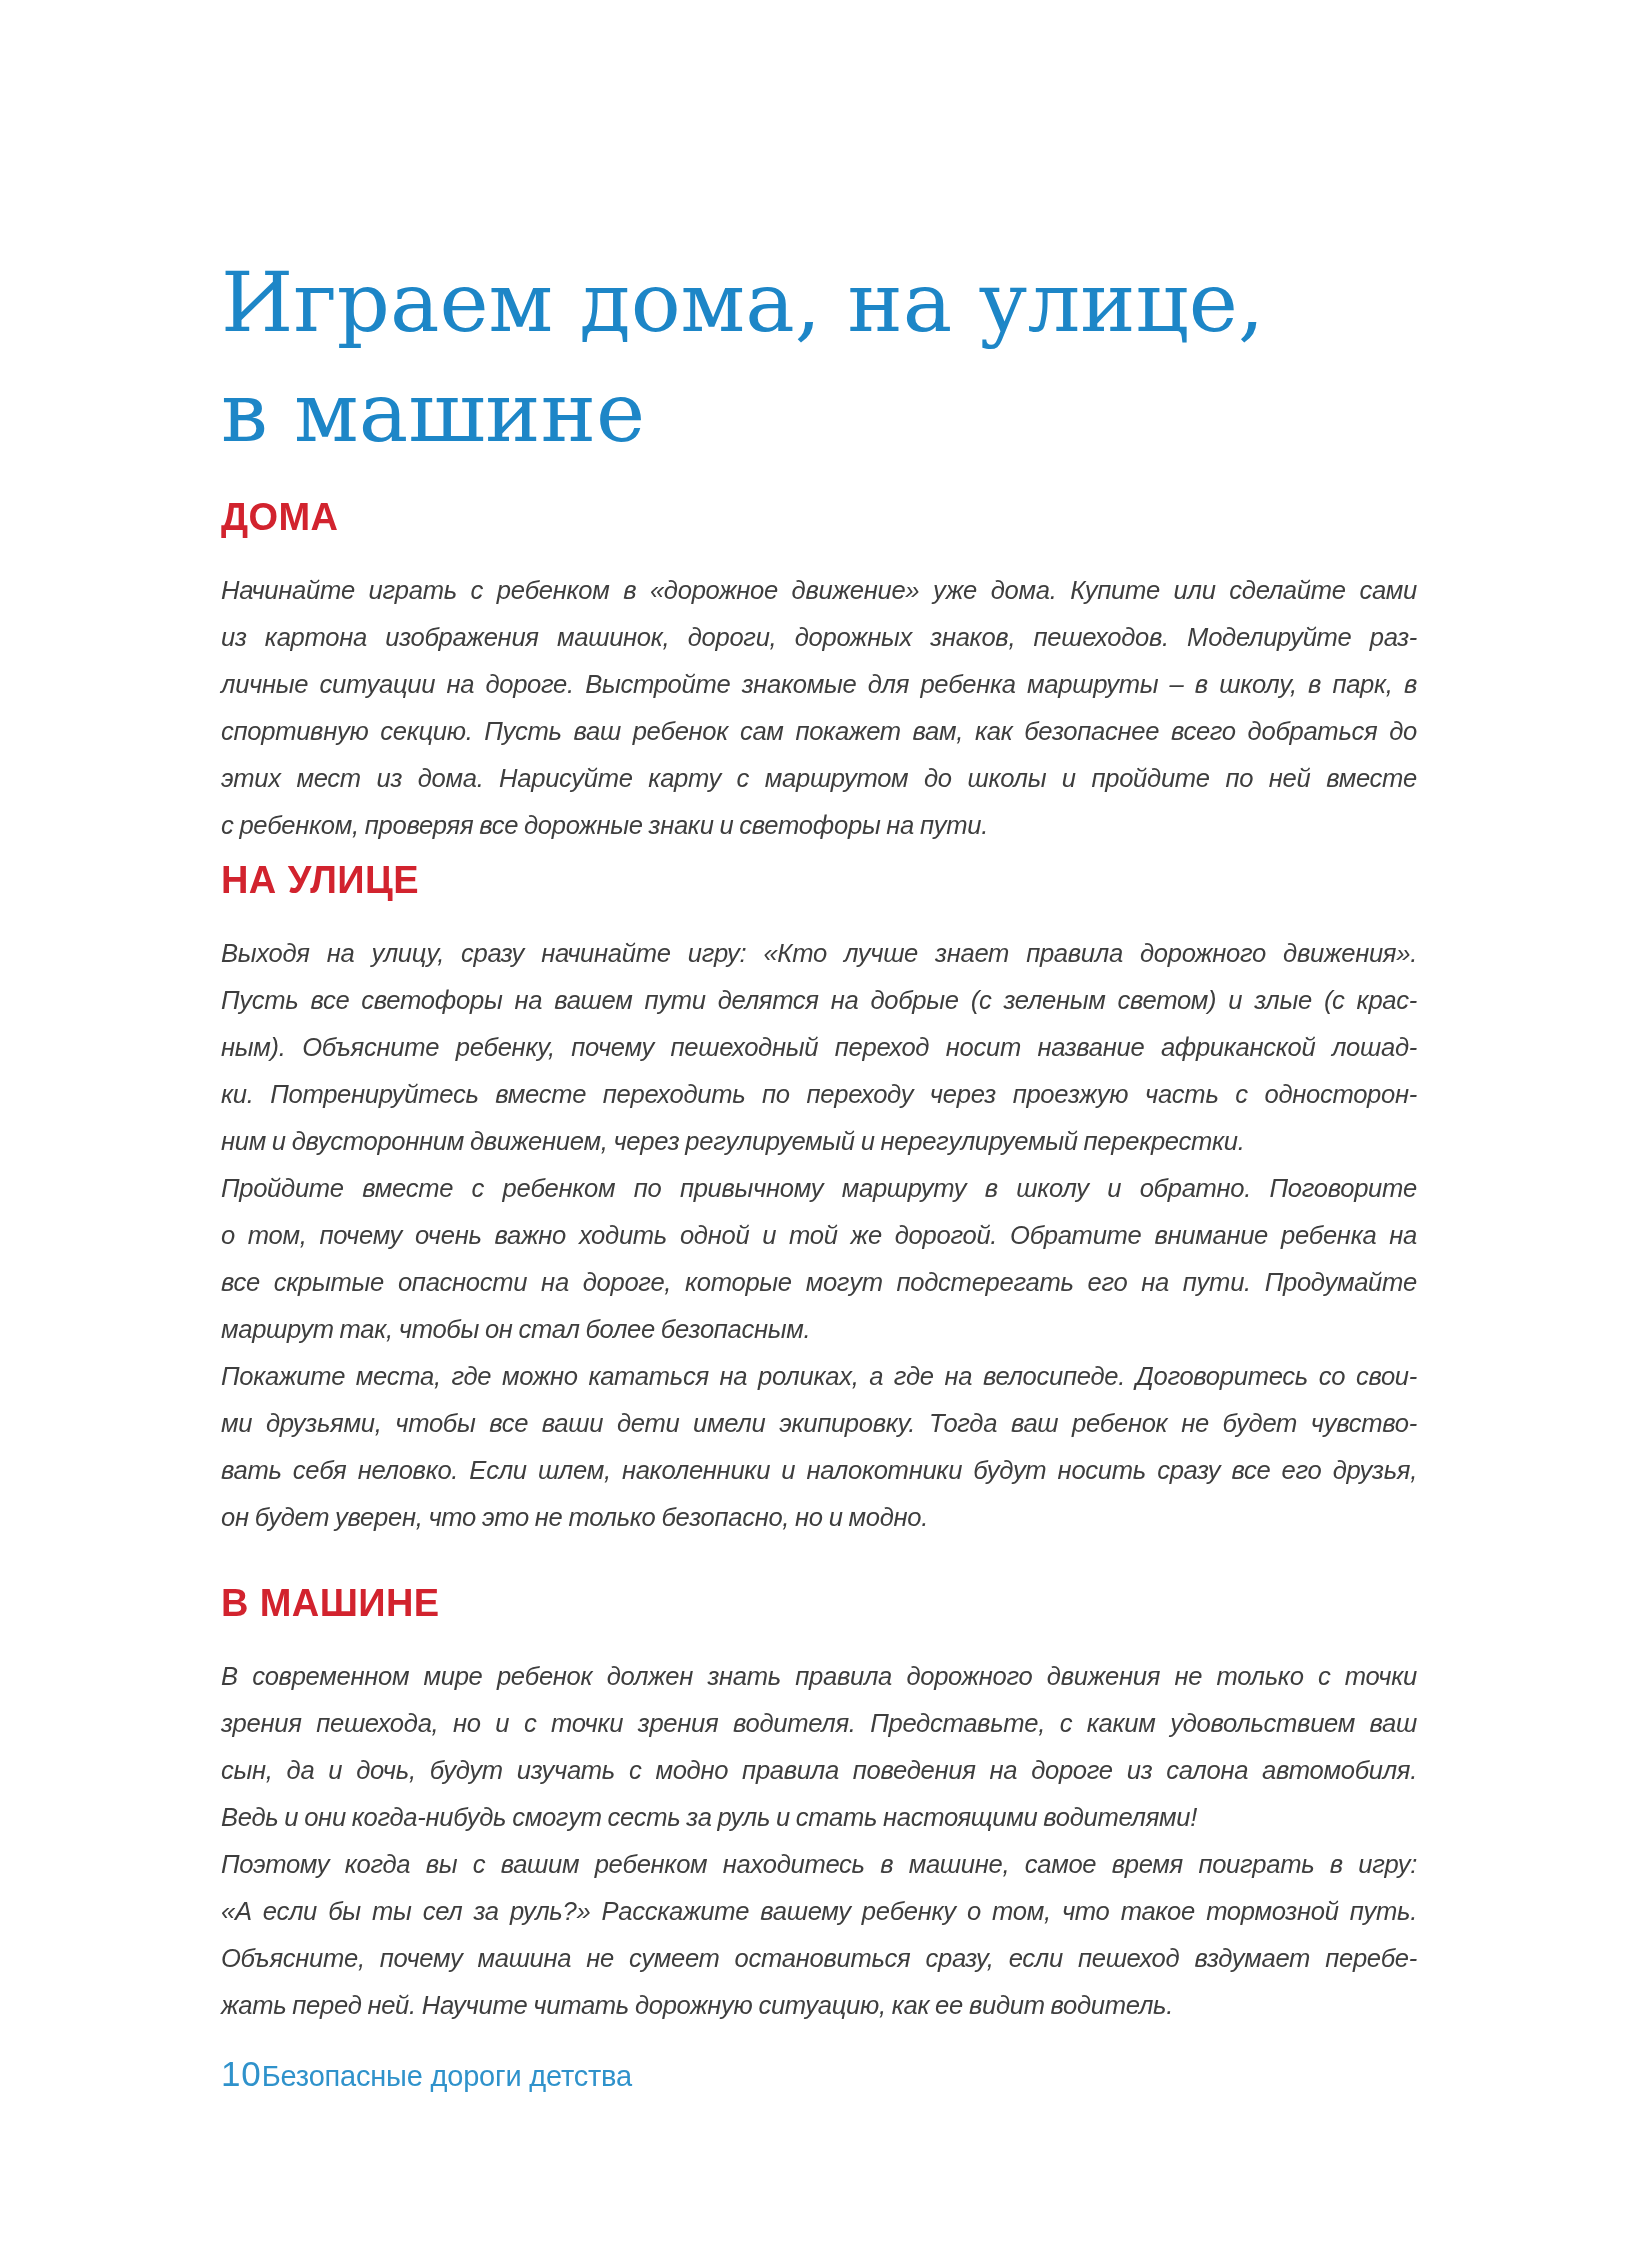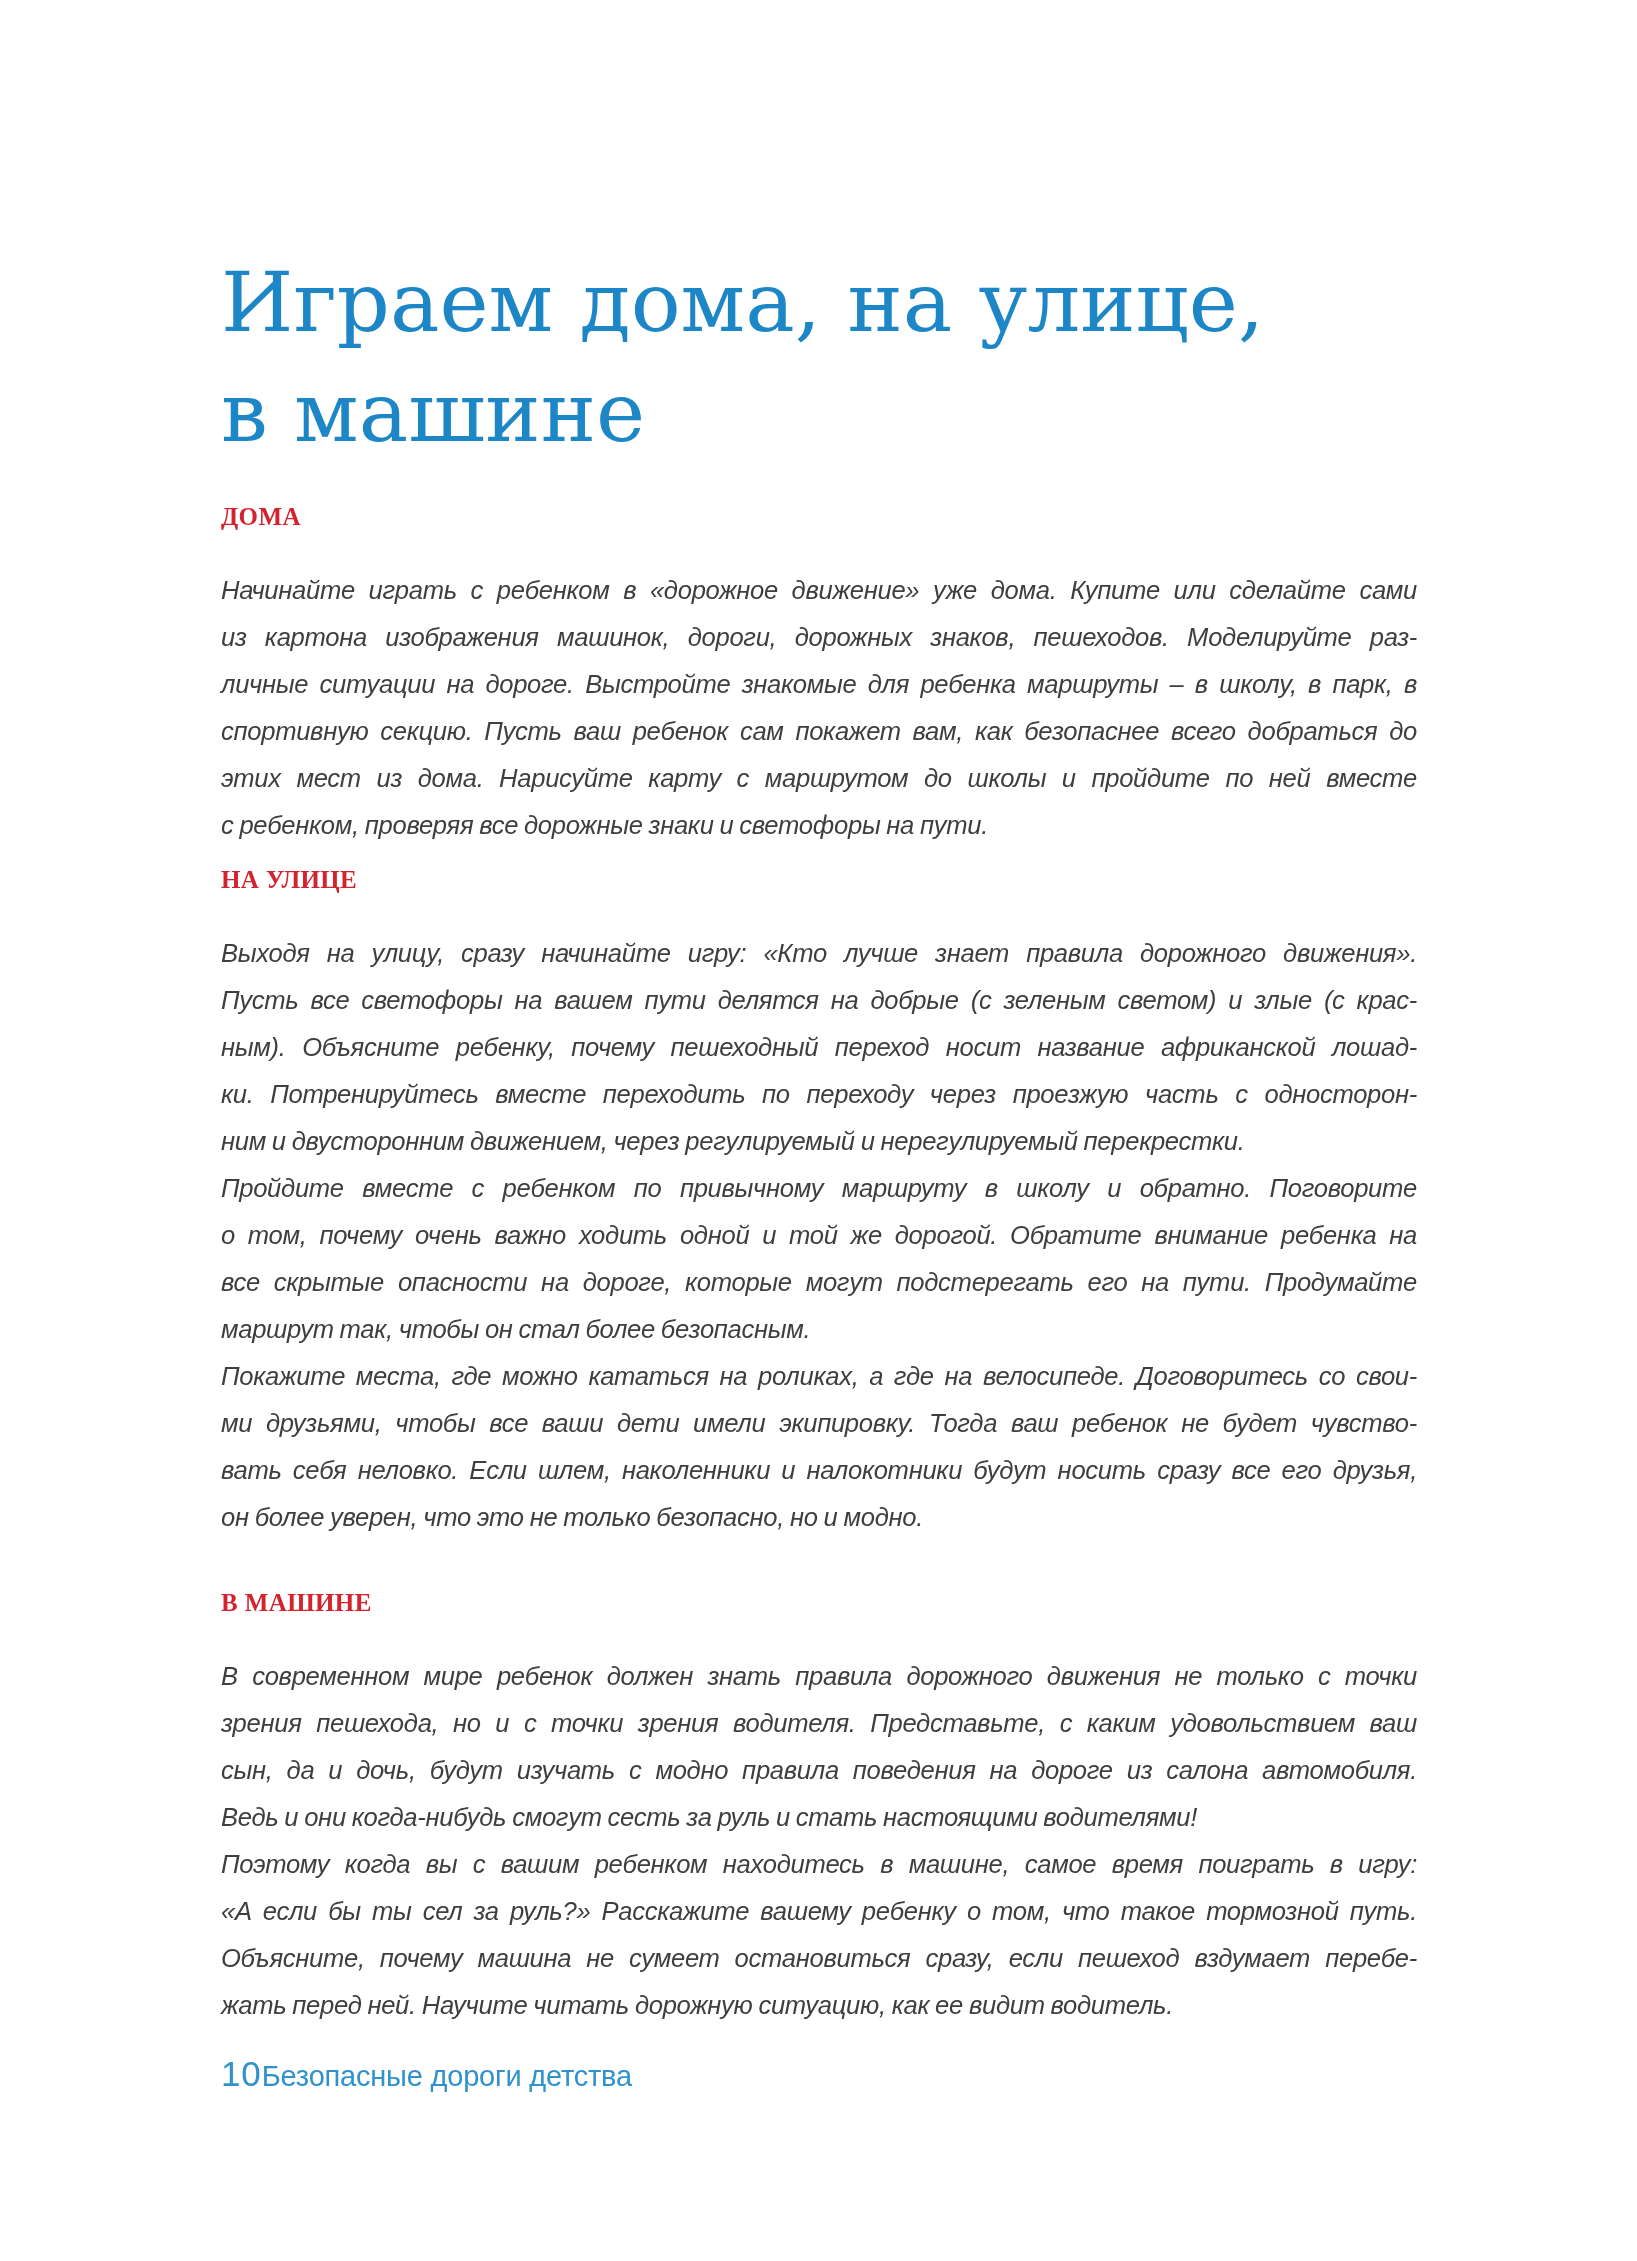--- a/index.html
+++ b/index.html
@@ -34,26 +34,25 @@
   .sec {
     position: absolute;
     left: 221px;
     width: 1196px;
   }
   .sec-0 { top: 498px; }
   .sec-1 { top: 861px; }
   .sec-2 { top: 1584px; }
   .sec h2 {
     margin: 0 0 31px 0;
-    font-size: 25px;
+    font-size: 38px;
     line-height: 38px;
     font-weight: 700;
     letter-spacing: 0.4px;
     color: var(--heading-red);
-    font-family: Liberation Serif, serif;
   }
   .para {
     font-size: 25.6px;
     line-height: 47px;
     letter-spacing: -0.3px;
     word-spacing: -0.9px;
     color: var(--ink);
     font-style: italic;
   }
   .para .line {
@@ -116,21 +115,21 @@
       <div class="para">
         <div class="line">Пройдите вместе с ребенком по привычному маршруту в школу и обратно. Поговорите</div>
         <div class="line">о том, почему очень важно ходить одной и той же дорогой. Обратите внимание ребенка на</div>
         <div class="line">все скрытые опасности на дороге, которые могут подстерегать его на пути. Продумайте</div>
         <div class="line last">маршрут так, чтобы он стал более безопасным.</div>
       </div>
       <div class="para">
         <div class="line">Покажите места, где можно кататься на роликах, а где на велосипеде. Договоритесь со свои-</div>
         <div class="line">ми друзьями, чтобы все ваши дети имели экипировку. Тогда ваш ребенок не будет чувство-</div>
         <div class="line">вать себя неловко. Если шлем, наколенники и налокотники будут носить сразу все его друзья,</div>
-        <div class="line last">он более уверен, что это не только безопасно, но и модно.</div>
+        <div class="line last">он будет уверен, что это не только безопасно, но и модно.</div>
       </div>
     </section>
     <section class="sec sec-2">
       <h2>В МАШИНЕ</h2>
       <div class="para">
         <div class="line">В современном мире ребенок должен знать правила дорожного движения не только с точки</div>
         <div class="line">зрения пешехода, но и с точки зрения водителя. Представьте, с каким удовольствием ваш</div>
         <div class="line">сын, да и дочь, будут изучать с модно правила поведения на дороге из салона автомобиля.</div>
         <div class="line last">Ведь и они когда-нибудь смогут сесть за руль и стать настоящими водителями!</div>
       </div>

